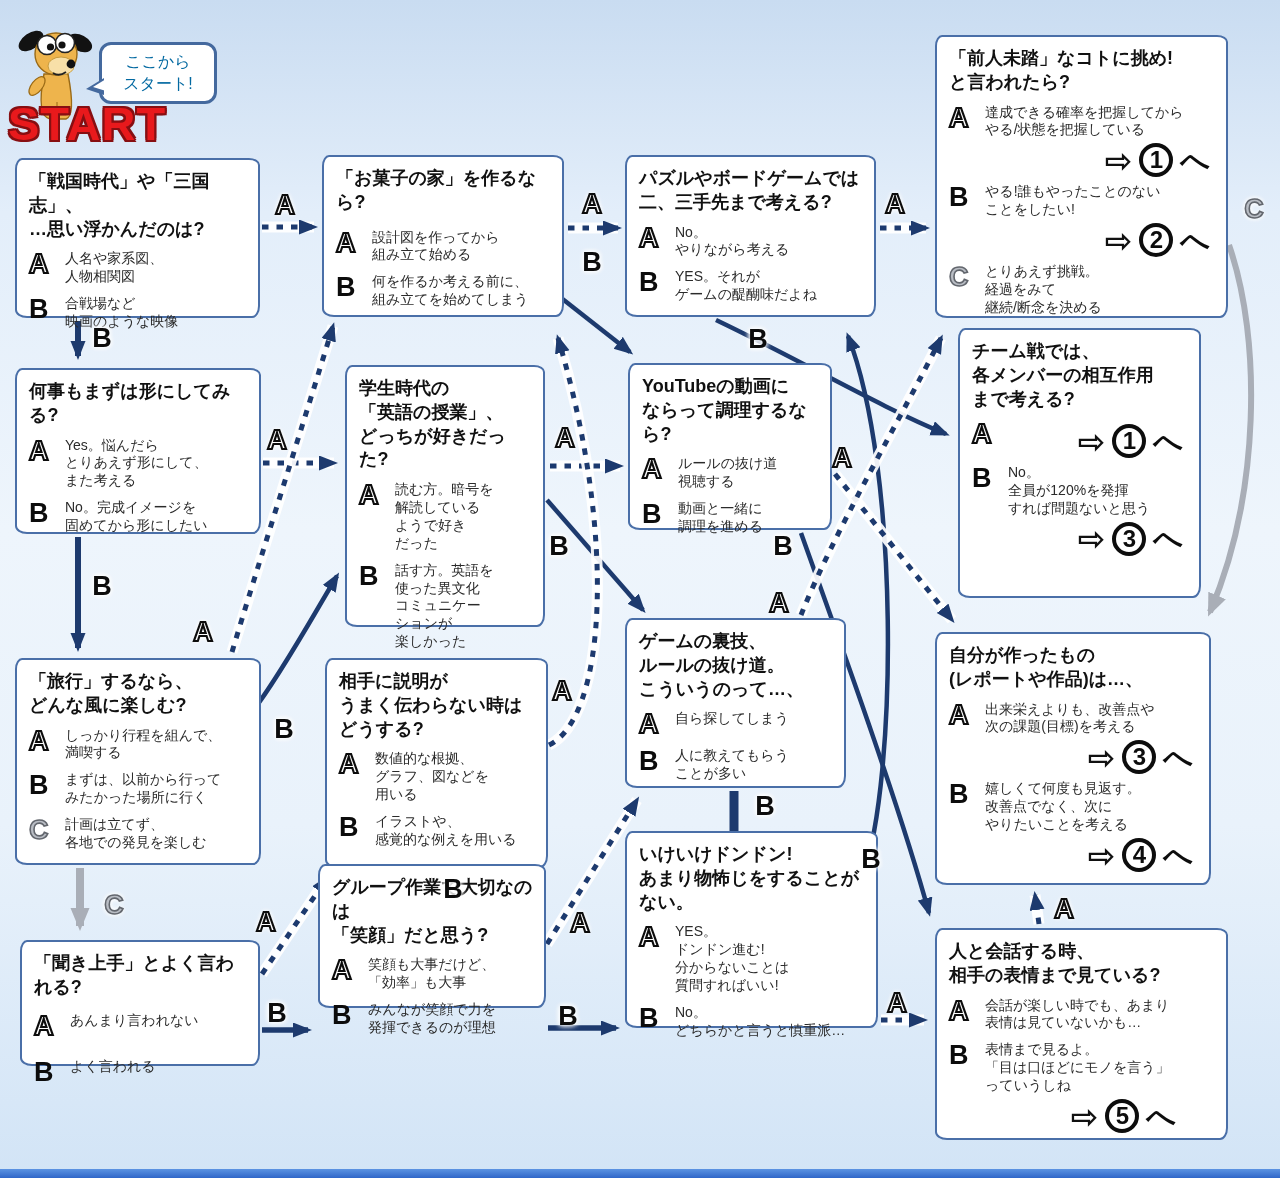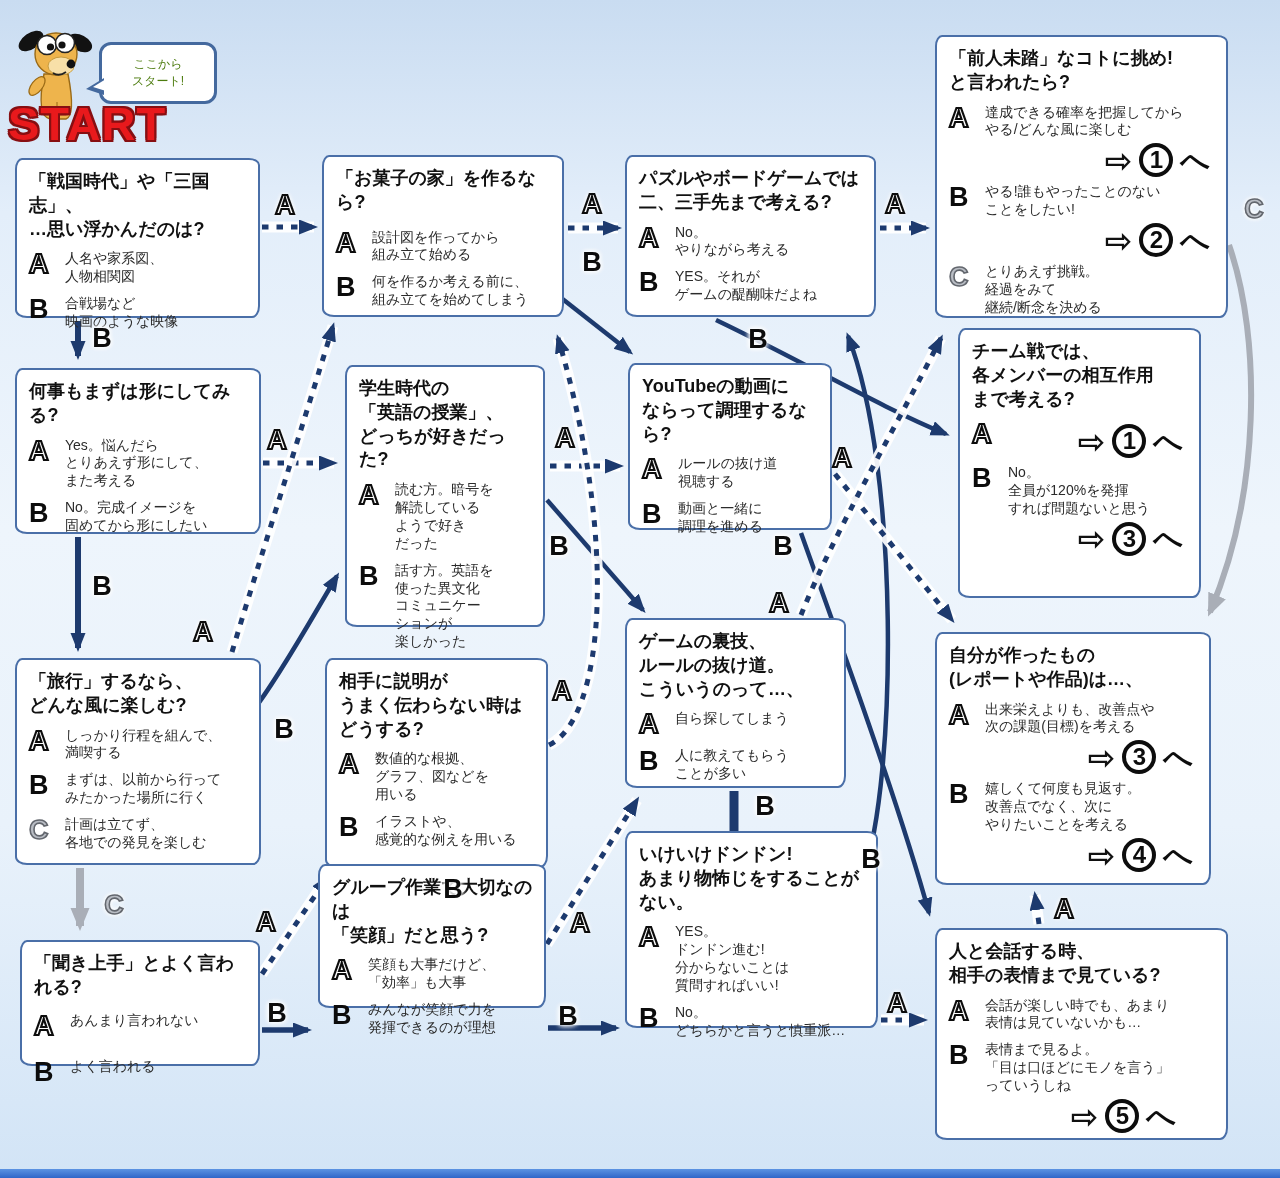--- a/index.html
+++ b/index.html
@@ -46,21 +46,21 @@
   .start-label{
     position:absolute;left:8px;top:96px;z-index:2;
     font-size:47px;font-weight:900;letter-spacing:1px;color:#e8191c;
     text-shadow:-2px 0 #870f12,2px 0 #870f12,0 -2px #870f12,0 2px #870f12,
                 -2px -2px #870f12,2px 2px #870f12,-2px 2px #870f12,2px -2px #870f12;
   }
   .bubble{
     position:absolute;left:99px;top:42px;width:112px;height:56px;z-index:2;
     background:#fff;border:3px solid #44699e;border-radius:12px;
     display:flex;align-items:center;justify-content:center;text-align:center;
-    font-size:12px;color:#4d7c0f;line-height:1.4;white-space:pre-line;
+    font-size:16px;color:#0369a1;line-height:1.4;white-space:pre-line;
   }
   .bubble::before{content:"";position:absolute;left:-16px;bottom:6px;width:0;height:0;
     border-top:11px solid transparent;border-bottom:6px solid transparent;border-right:18px solid #44699e;}
   .bubble::after{content:"";position:absolute;left:-9px;bottom:10px;width:0;height:0;
     border-top:8px solid transparent;border-bottom:4px solid transparent;border-right:13px solid #fff;}
   .dog{position:absolute;left:10px;top:24px;z-index:2;}
   .bottom-bar{position:absolute;left:0;bottom:0;width:100%;height:9px;z-index:4;
     background:linear-gradient(180deg,#5b93e2,#2f66c8);}
 </style>
 </head>
@@ -398,21 +398,21 @@
     </div>
   </div>
 
   <div class="qbox" style="left:935px;top:35px;width:293px;height:283px">
     <div class="q-title">「前人未踏」なコトに挑め!
 と言われたら?</div>
     <div class="opt" style="margin-bottom:4px">
       <span class="letter la">A</span>
       <span class="opt-body">
         <span class="opt-text">達成できる確率を把握してから
-やる/どんな風に楽しむ</span>
+やる/状態を把握している</span>
         <span class="goto">
           <span class="goto-arrow">⇨</span>
           <span class="circ">1</span>
           <span class="goto-suffix">へ</span>
         </span>
       </span>
     </div>
     <div class="opt" style="margin-bottom:4px">
       <span class="letter lb">B</span>
       <span class="opt-body">

